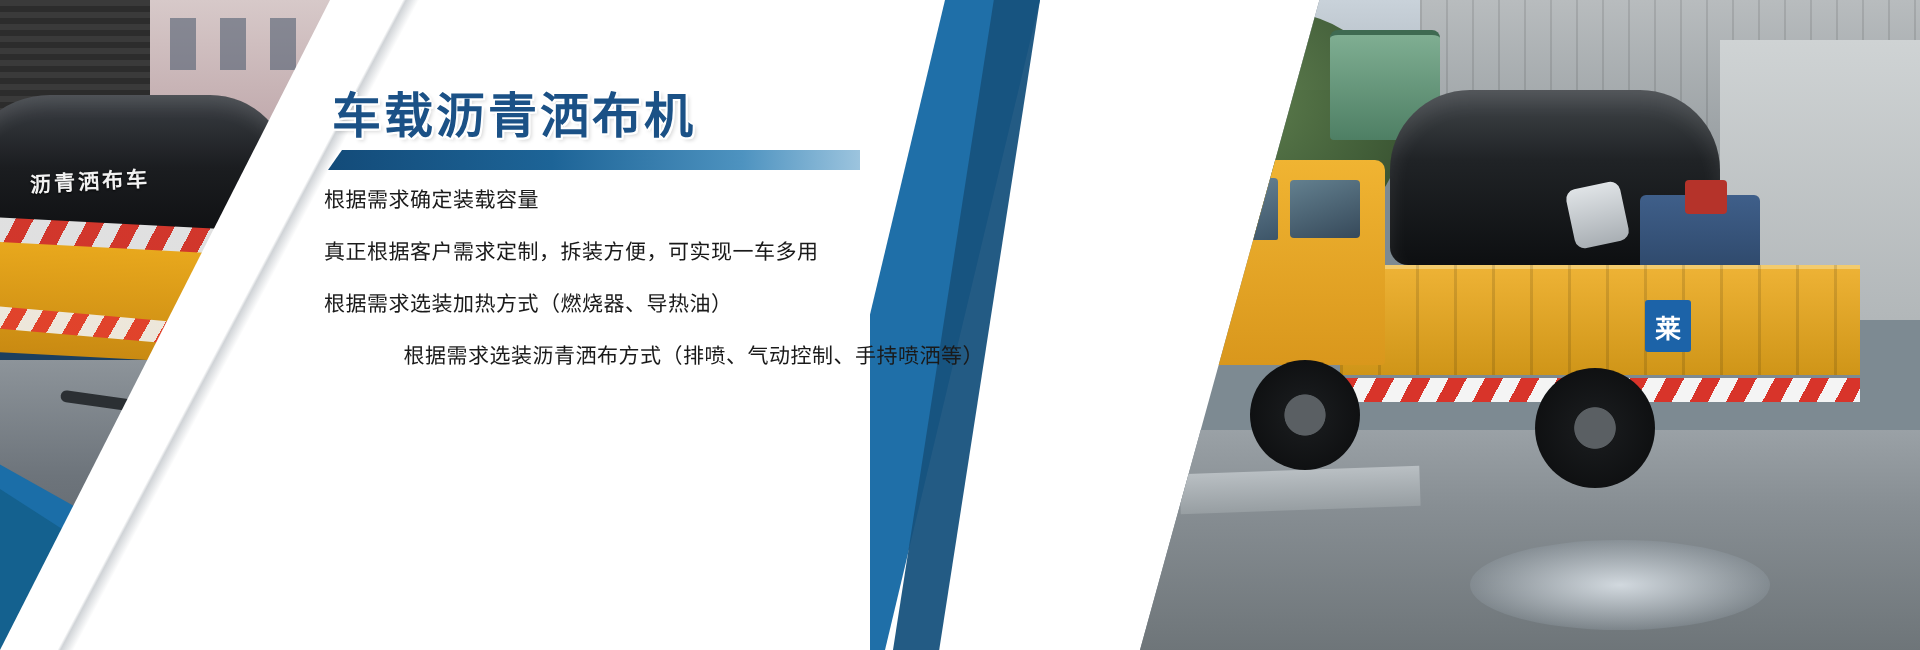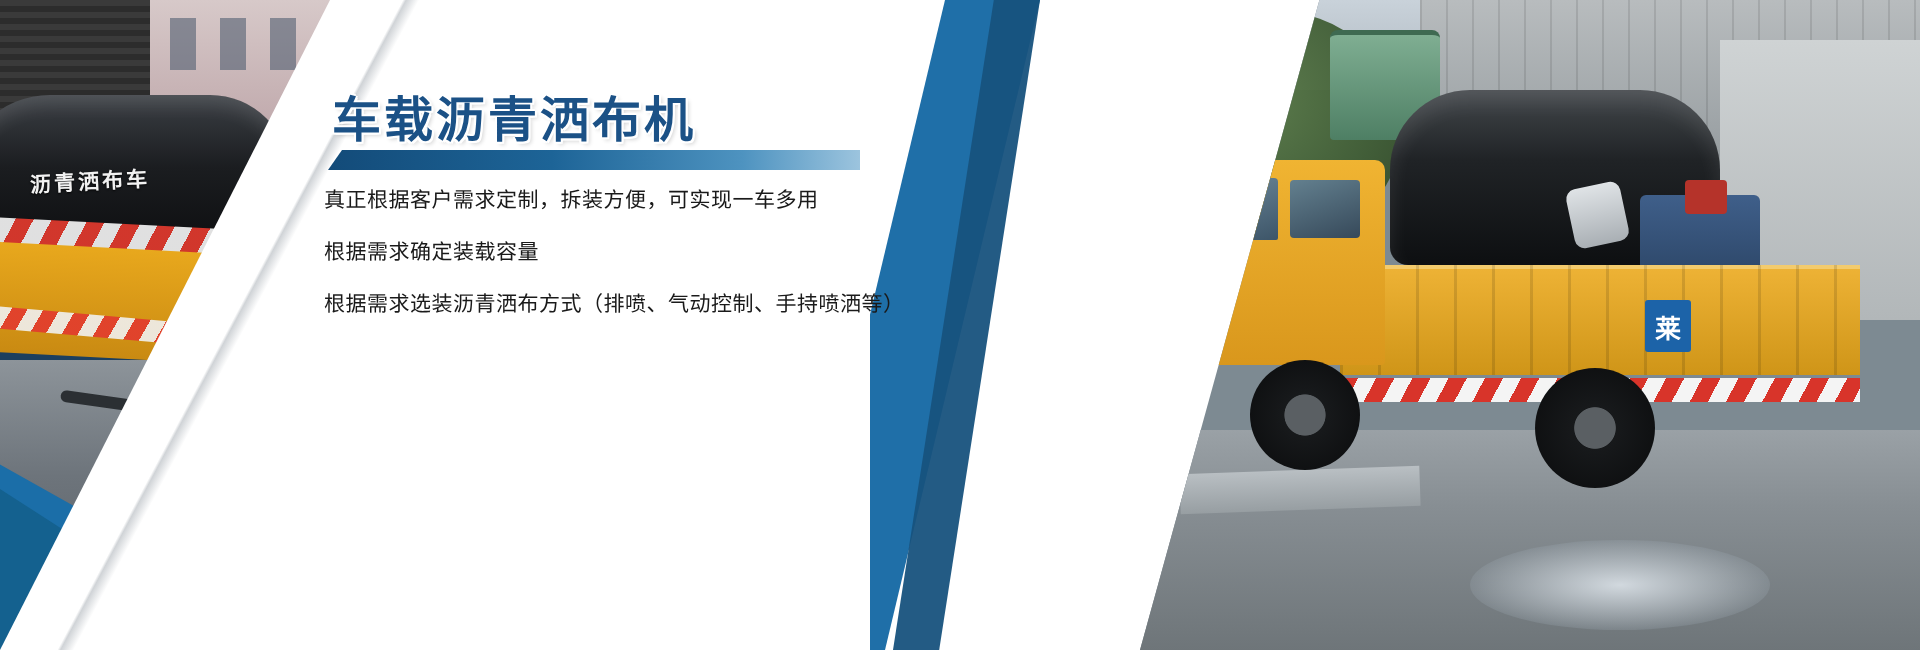--- a/index.html
+++ b/index.html
@@ -260,21 +260,21 @@
     pointer-events:none;
   }
   .content-inner { position:relative; width:100%; height:100%; }
 
   .title-wrap {
     position:absolute;
     left:332px; top:96px;
     pointer-events:auto;
   }
   .title {
-    font-family:Liberation Serif, serif;
+    font-family:Liberation Mono, monospace;
     font-size:49px;
     font-weight:bold;
     letter-spacing:3px;
     color:#1b5186;
     line-height:1;
     white-space:nowrap;
     text-shadow:
        2px 0 0 #ffffff,
       -2px 0 0 #ffffff,
        0 2px 0 #ffffff,
@@ -300,21 +300,21 @@
   }
   .bullet {
     font-family:"DejaVu Sans","Liberation Sans",sans-serif;
     font-size:21px;
     color:#1a1a1a;
     line-height:1;
     letter-spacing:.5px;
     margin-bottom:31px;
     white-space:nowrap;
   }
-  .bullet:last-child { margin-bottom:11px; }
+  .bullet:last-child { margin-bottom:11px;text-align:right; }
 
   
   .white-wedge {
     position:absolute;
     left:0; top:0;
     width:560px; height:650px;
     background:#ffffff;
     clip-path:polygon(100% 0, 100% 100%, 0 100%, 330px 0);
     z-index:3;
   }
@@ -395,20 +395,21 @@
   <div class="left-blue-tri2"></div>
 
   <div class="content">
     <div class="content-inner">
       <div class="title-wrap">
         <div class="title">车载沥青洒布机</div>
       </div>
       <div class="title-bar"></div>
 
       <div class="bullets">
+        <div class="bullet">根据需求确定装载容量</div>
         <div class="bullet">真正根据客户需求定制，拆装方便，可实现一车多用</div>
-        <div class="bullet">根据需求确定装载容量</div>
+        <div class="bullet">根据需求选装加热方式（燃烧器、导热油）</div>
         <div class="bullet">根据需求选装沥青洒布方式（排喷、气动控制、手持喷洒等）</div>
       </div>
     </div>
   </div>
 
 </div>
 
 </body></html>

